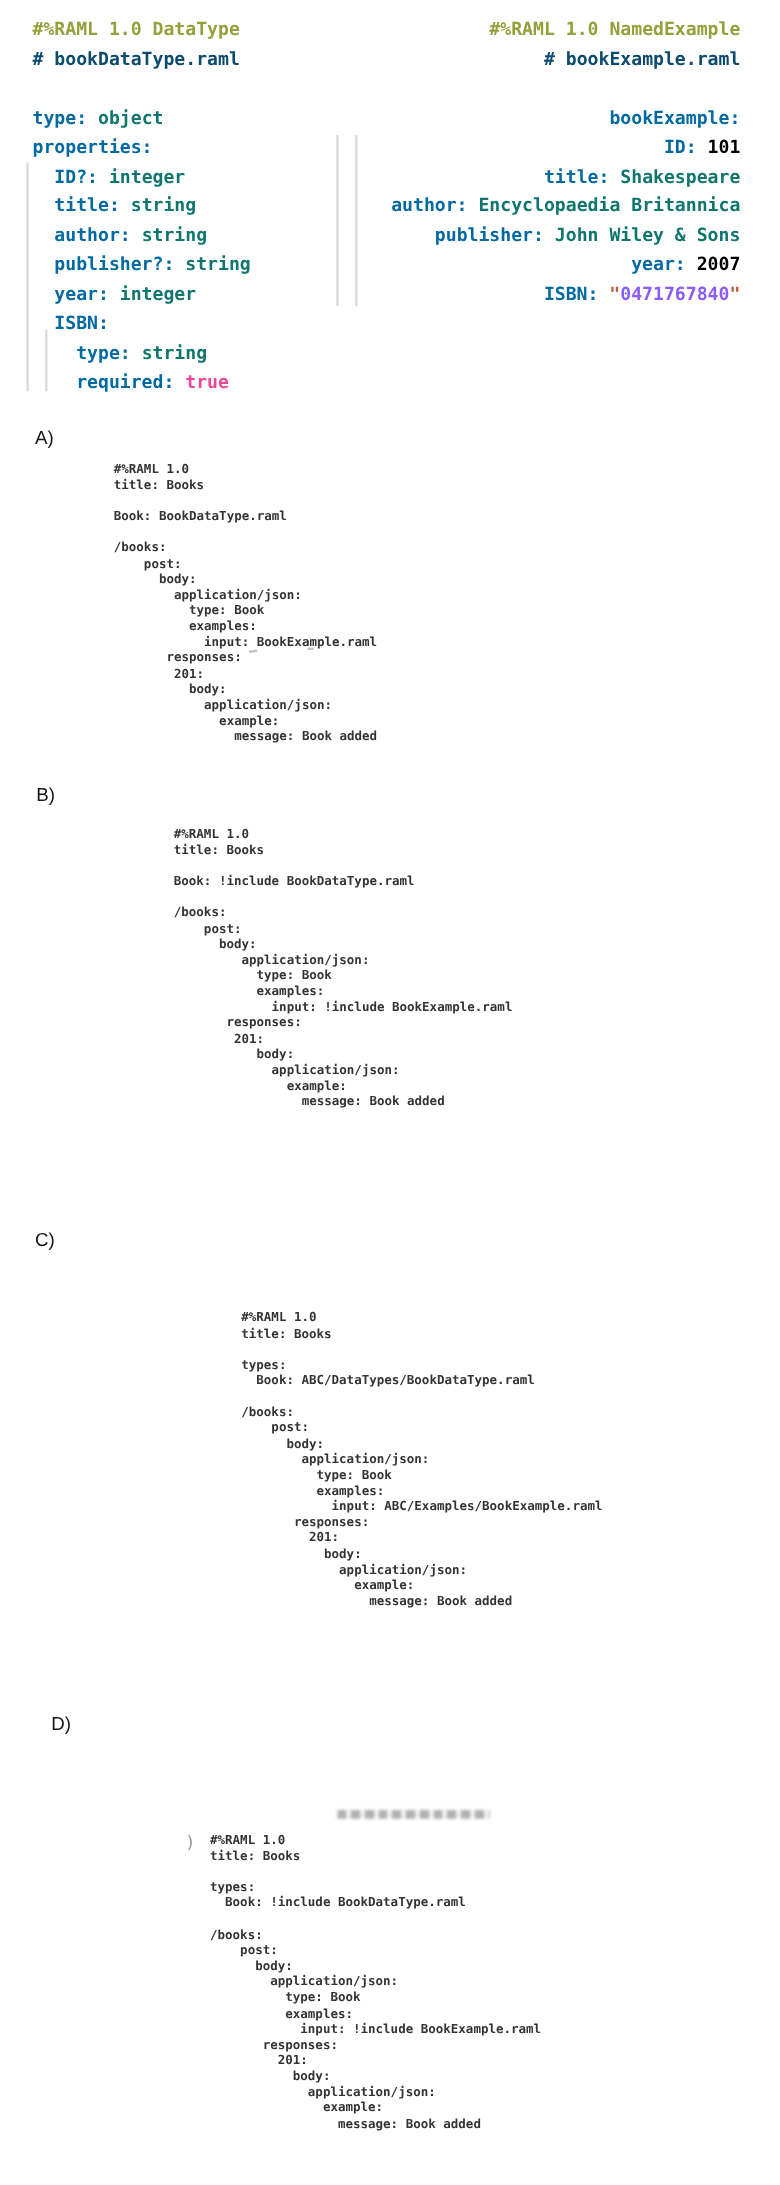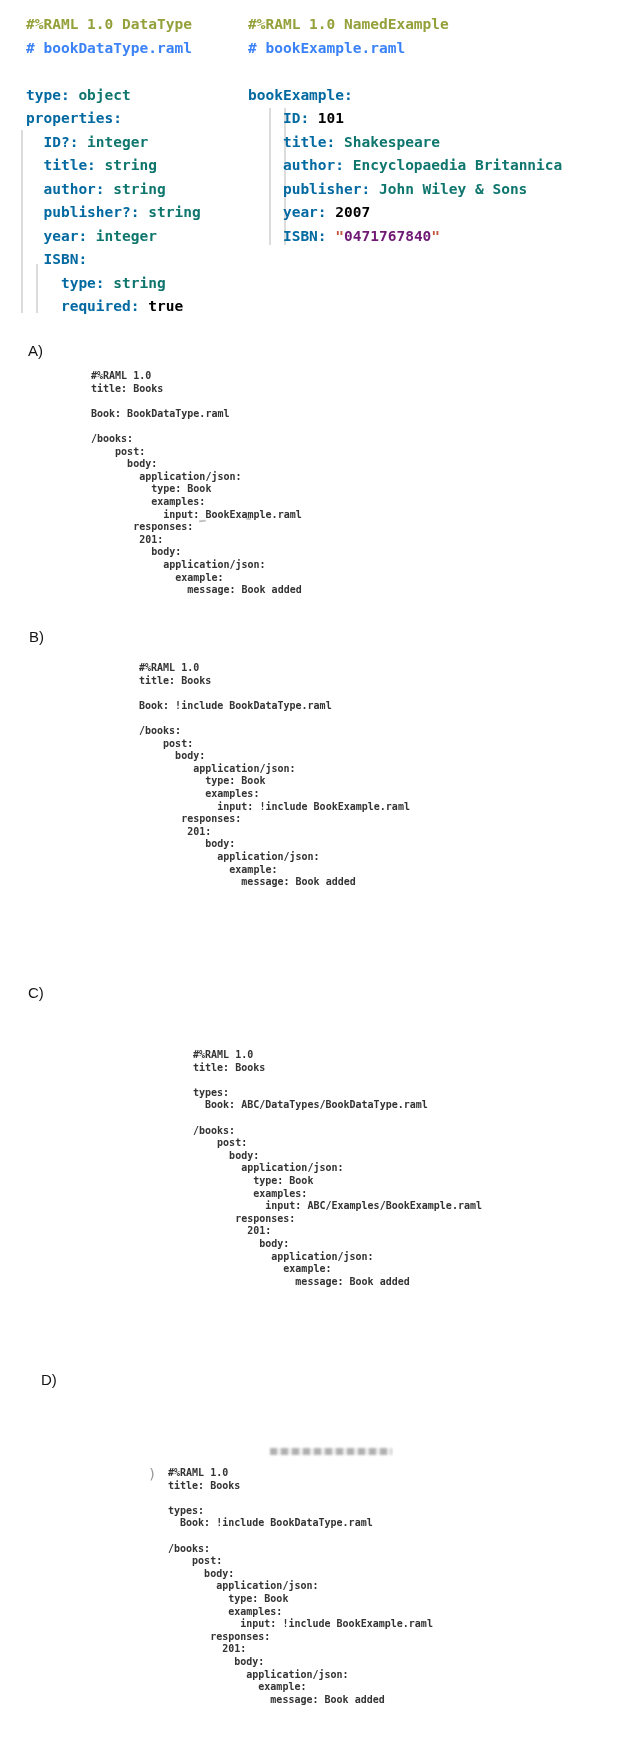--- a/index.html
+++ b/index.html
@@ -3,21 +3,21 @@
 <meta charset="utf-8">
 <style>
   html,body{margin:0;padding:0;background:#fff;}
   #canvas{position:relative;width:624px;height:1748px;background:#ffffff;overflow:hidden;
           font-family:"DejaVu Sans Mono",monospace;}
   
   .mono-panel{position:absolute;font:700 14.5px/23.5px "DejaVu Sans Mono",monospace;
               white-space:pre;letter-spacing:0;}
   .mono-panel .cl{height:23.5px;}
   #panel-datatype{left:26px;top:13px;}
-  #panel-example{left:248px;top:13px;}
+  #panel-example{left:278px;top:13px;text-align:right;}
   
   .guide{position:absolute;width:2px;background:#dcdcdc;}
   #g1{left:21px;top:130px;height:183px;}
   #g2{left:36px;top:264px;height:49px;}
   #g3{left:269px;top:108px;height:137px;}
   #g4{left:284px;top:108px;height:137px;}
   
   .opt-label{position:absolute;font:400 15px/15px "Liberation Sans",sans-serif;color:#151515;}
   #lab-a{left:28px;top:343px;}
   #lab-b{left:29px;top:629px;}
@@ -34,27 +34,27 @@
   #smudge{position:absolute;left:270px;top:1448px;width:122px;height:7px;
           background:repeating-linear-gradient(90deg,#a3a3a3 0 7px,#ececec 7px 11px);
           filter:blur(1.2px);opacity:.85;}
   #paren{position:absolute;left:148px;top:1466px;font:400 14px/16px "DejaVu Sans Mono",monospace;
          color:#979797;}
   .tick{position:absolute;height:2px;background:#c3c3c3;border-radius:1px;}
   #tick1{left:199px;top:520px;width:7px;transform:rotate(-8deg);}
   #tick2{left:246px;top:518px;width:5px;}
 </style>
 <style>.tk-hdr{color:#94a13b}
-.tk-cmt{color:#3b82f6}
+.tk-cmt{color:#0c4a6e}
 .tk-key{color:#0369a1}
 .tk-val{color:#0f766e}
 .tk-num{color:#000000}
-.tk-bool{color:#000000}
+.tk-bool{color:#ec4899}
 .tk-q{color:#c0563c}
-.tk-dark{color:#701a75}
+.tk-dark{color:#8b5cf6}
 .opt-code{color:#333333}</style></head>
 <body>
 
 <div id="canvas">
 
   <div class="guide" id="g1"></div>
   <div class="guide" id="g2"></div>
   <div class="guide" id="g3"></div>
   <div class="guide" id="g4"></div>
 

